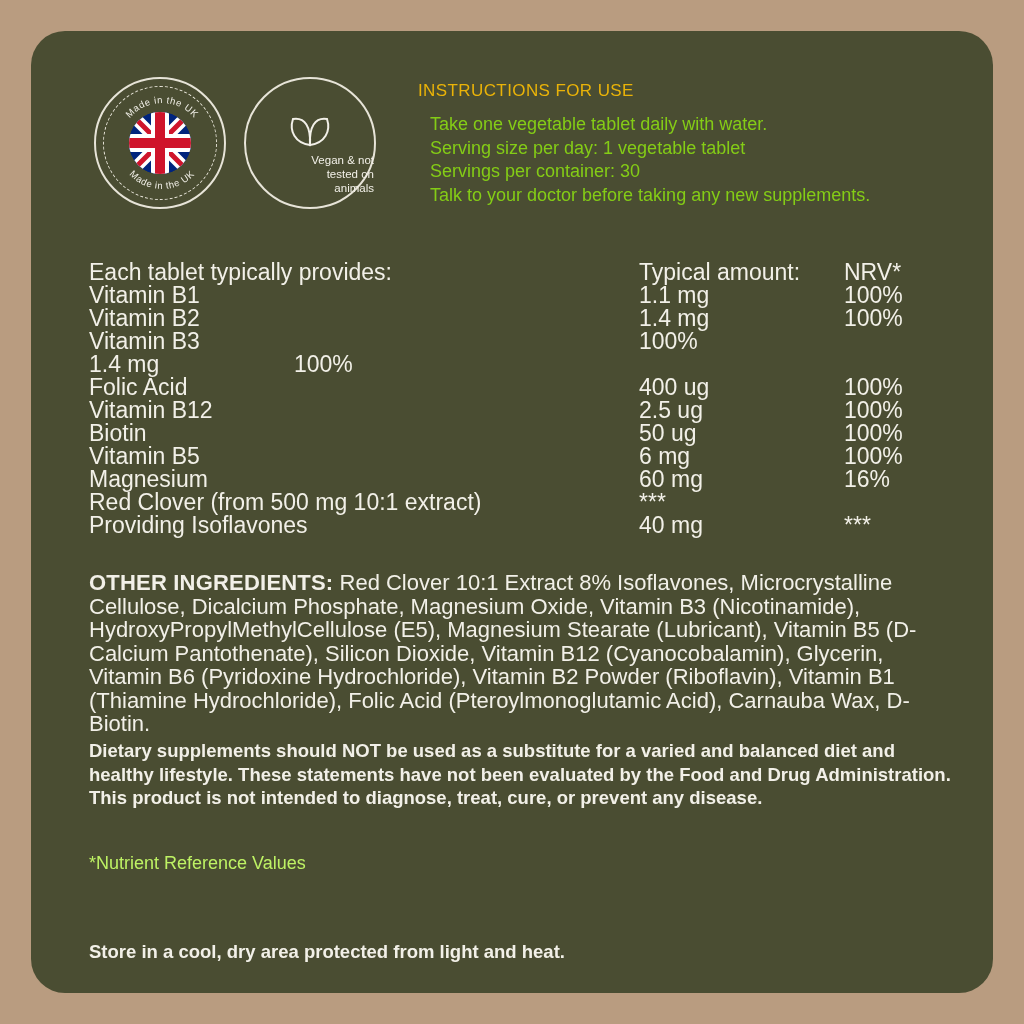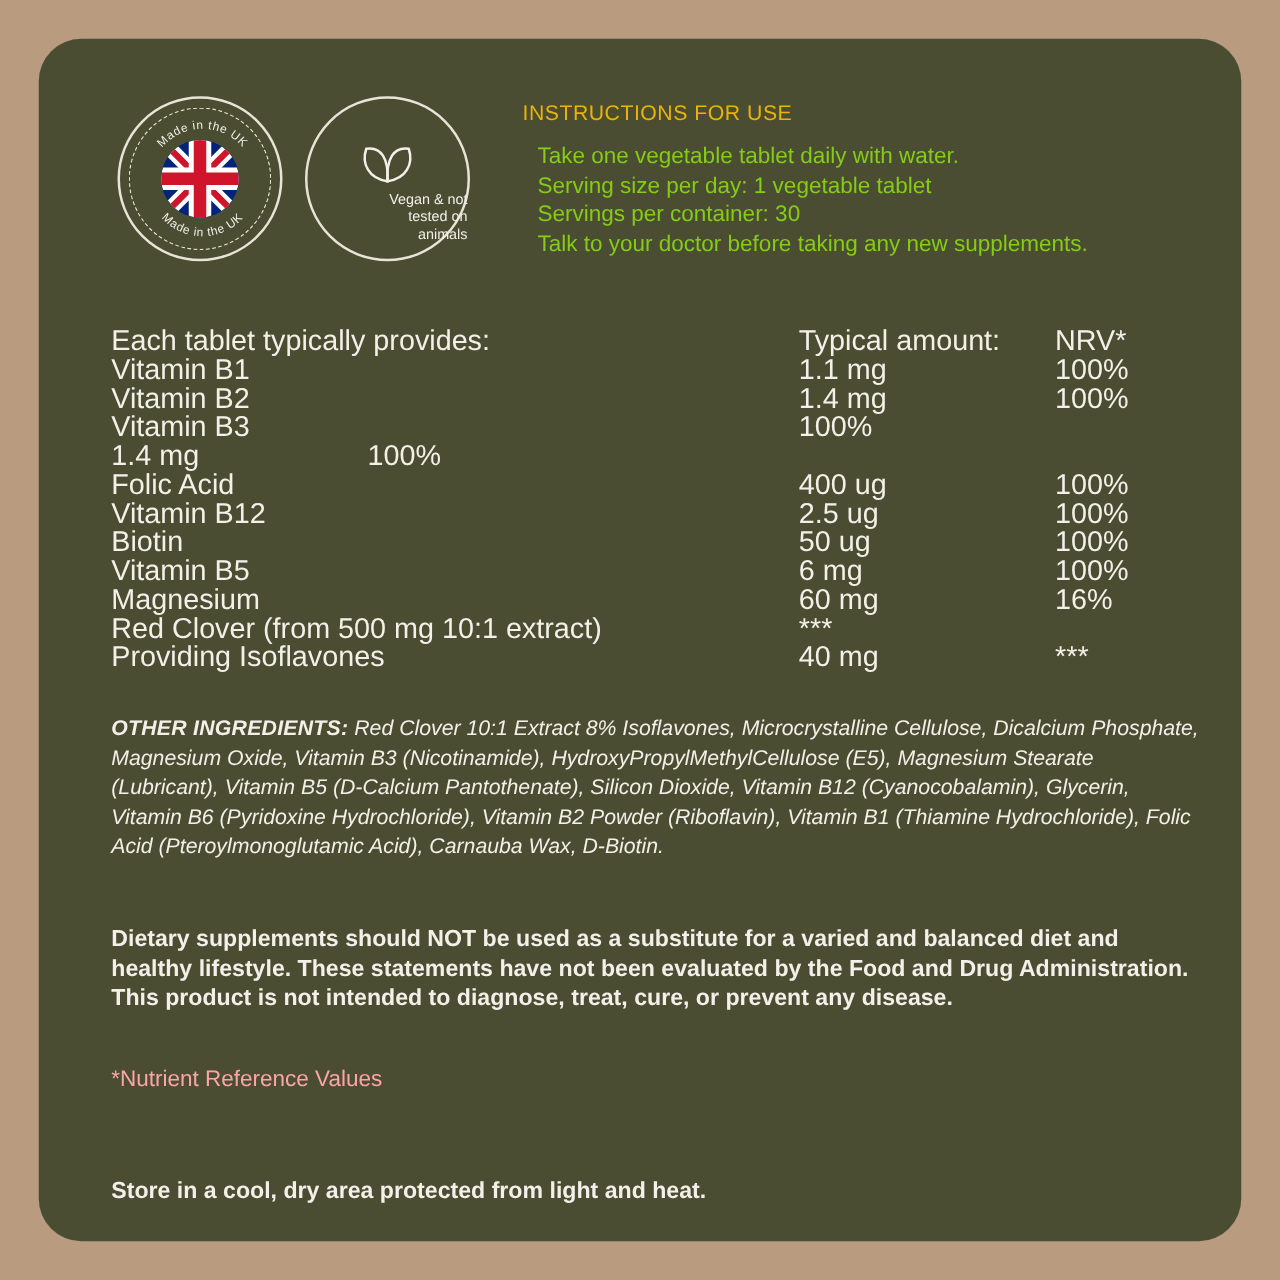--- a/index.html
+++ b/index.html
@@ -138,25 +138,24 @@
   .nut-row.header .nut-name,
   .nut-row.header .nut-amount,
   .nut-row.header .nut-nrv { font-weight: 400; }
 
   
   .other-ing {
     position: absolute;
     left: 58px;
     top: 540px;
     width: 872px;
-    font-size: 17px;
+    font-size: 22px;
     line-height: 23.5px;
     font-weight: 300;
     color: #f2f0e8;
-    font-style: italic;
   }
   .other-ing .lead {
     font-weight: 700;
     letter-spacing: 0.2px;
   }
 
   
   .disclaimer {
     position: absolute;
     left: 58px;
@@ -166,21 +165,21 @@
     line-height: 23.5px;
     font-weight: 700;
     color: #f2f0e8;
   }
   .footnote {
     position: absolute;
     left: 58px;
     top: 822px;
     font-size: 18px;
     font-weight: 400;
-    color: #fca5a5;
+    color: #bef264;
   }
   .storage {
     position: absolute;
     left: 58px;
     top: 870px;
     font-size: 18.5px;
     font-weight: 700;
     color: #f2f0e8;
     margin-top: 40px;
   }

